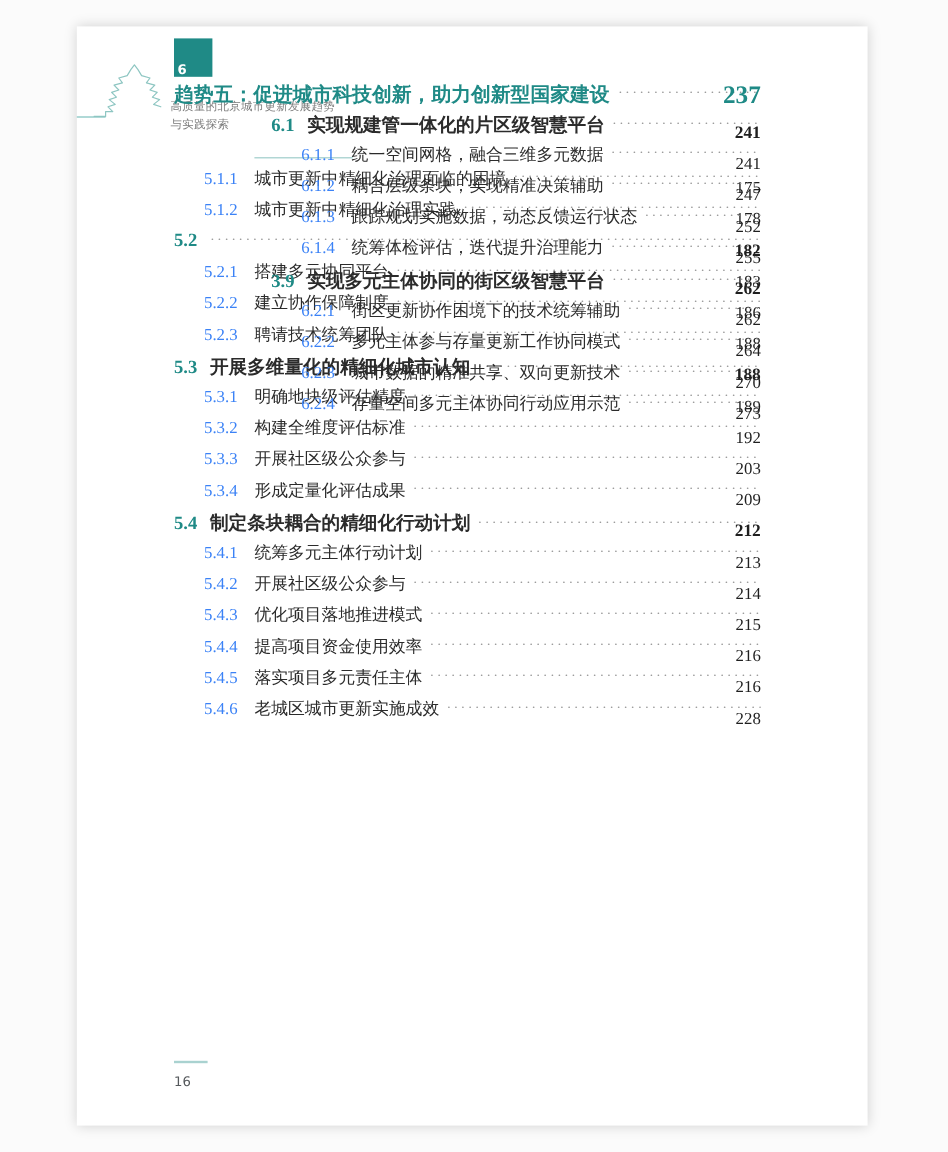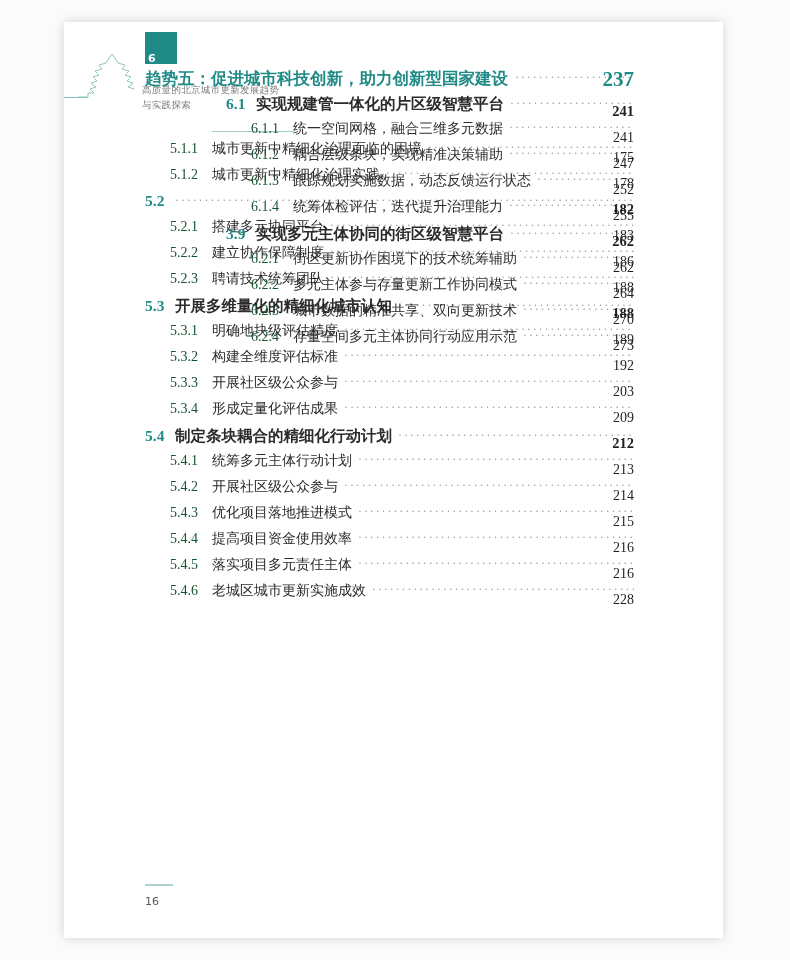--- a/index.html
+++ b/index.html
@@ -140,21 +140,21 @@
   .lvl1 .pageno {
     color: #1f1f1f;
     font-size: 14.5px;
     font-weight: bold;
     font-family: "Liberation Serif", serif;
   }
 
   
   .lvl2 { padding-left: 106px; }
   .lvl2 .num {
-    color: #14532d;
+    color: #3b82f6;
     font-size: 14px;
     font-family: "Liberation Serif", serif;
     width: 42px;
   }
   .lvl2 .title {
     color: #2b2b2b;
     font-size: 14px;
     font-family: "DejaVu Sans", "Liberation Sans", sans-serif;
   }
   .lvl2 .pageno {

